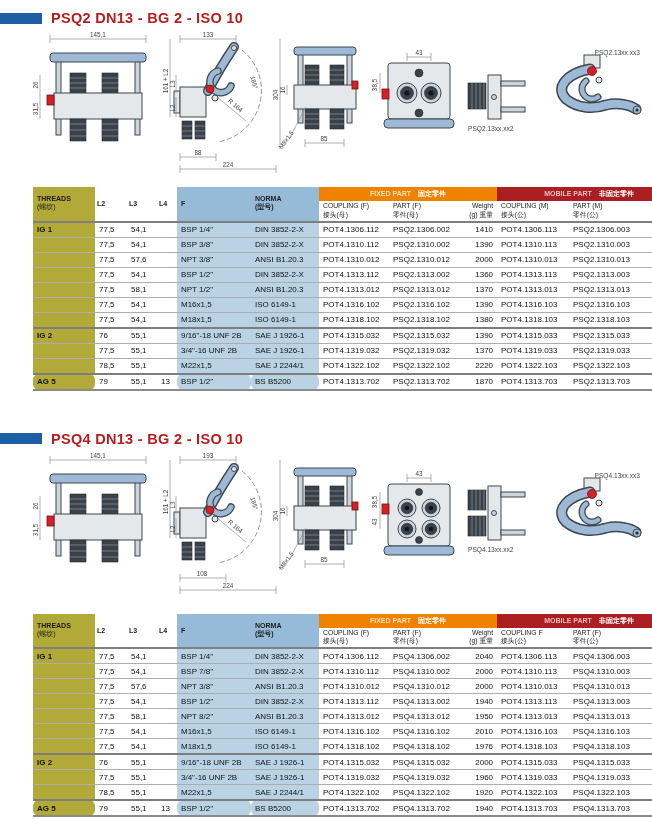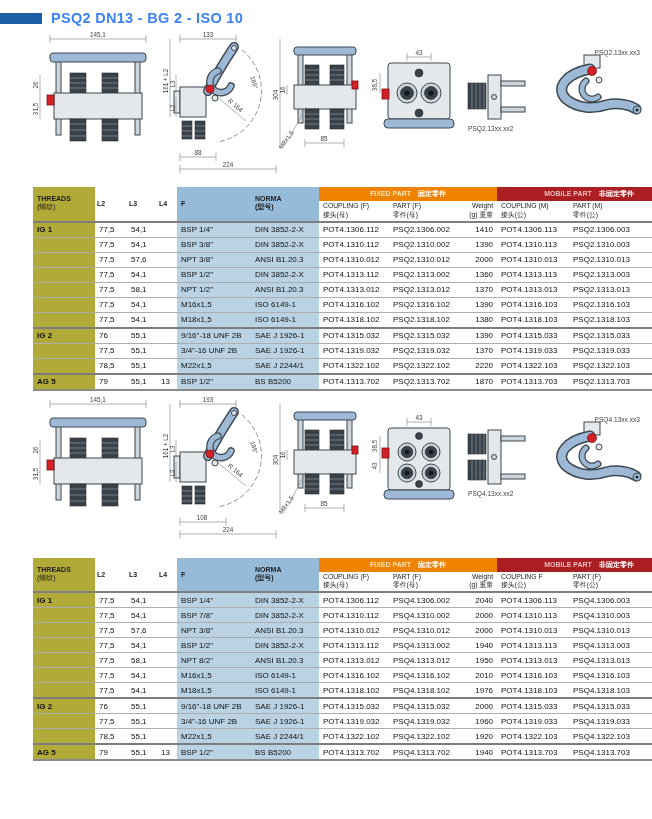--- a/index.html
+++ b/index.html
@@ -1,20 +1,20 @@
 <!DOCTYPE html>
 <html><head>
 <meta charset="utf-8">
 <style>
   html,body{margin:0;padding:0;background:#fff;}
   body{width:652px;height:819px;font-family:"Liberation Sans",sans-serif;position:relative;overflow:hidden;}
   .section-title{display:flex;align-items:center;margin:10px 0 0 0;}
   .section2 .section-title{margin-top:40px;}
   .title-bar{width:42px;height:11px;background:#1d5fa5;margin-right:9px;}
-  .title-text{color:#3b82f6;font-weight:bold;font-size:14.5px;letter-spacing:.3px;}
+  .title-text{color:#b91c1c;font-weight:bold;font-size:14.5px;letter-spacing:.3px;}
   svg.drawing{display:block;margin-top:3px;}
   .dim{stroke:#909090;stroke-width:.7;fill:none;}
   .dimt{font-size:6.3px;fill:#3f3f3f;}
   .lbl{font-size:6.6px;fill:#3f3f3f;}
   .oln{stroke:#3d4750;stroke-width:1;}
   .metal{fill:#e4e8eb;} .metal2{fill:#cdd5da;} .blu{fill:#9db9d6;}
   .rib{fill:#3a4148;stroke:#23282d;stroke-width:.6;} .ribln{stroke:#7c8790;stroke-width:.9;}
   .red{fill:#d42127;stroke:#7a1113;stroke-width:.8;}
   .lever-d{stroke:#3d4750;fill:none;stroke-linecap:round;}
   .lever-b{stroke:#9db9d6;fill:none;stroke-linecap:round;}
@@ -30,21 +30,21 @@
   .banner{font-size:7px;font-weight:bold;text-align:center;padding:2px 0;border-bottom:none !important;}
   .banner-fixed{background:#ef8200;}
   .banner-fixed .en{color:#ffe3b3;}
   .banner-mobile{background:#ab1f23;}
   .banner-mobile .en{color:#f0bcbc;}
   .banner .cn{color:#ffffff;margin-left:7px;}
   .sub{background:#fff;font-size:6.8px;font-weight:normal;text-align:left;padding:1px 4px;line-height:1.3;color:#1c1c1c;}
   .sub.wt{text-align:right;}
   .spec tbody td{font-size:8px;padding:1.5px 4px;border-top:1px solid #adadad;height:11px;color:#111;}
   .spec tbody tr.gstart td{border-top:2px solid #7d7d7d;}
-  .spec tbody tr:last-child td{border-bottom:2.5px solid #8a8a8a;}
+  .spec tbody tr:last-child td{border-bottom:2.5px solid #8a8a8a;border-radius:6px;}
   .thread-cell{background:#b1aa38;font-weight:bold;}
   .blue-cell{background:#b9d3e5;}
   .wt{text-align:right;}
 </style>
 </head>
 <body>
 
 <div class="section section1">
   <div class="section-title">
     <div class="title-bar"></div>
@@ -417,20 +417,24 @@
           <td class="wt">1870</td>
           <td class="val">POT4.1313.703</td>
           <td class="val">PSQ2.1313.703</td>
           <td class="wt">2235</td>
         </tr>
       </tbody>
     </table>
 </div>
 
 <div class="section section2">
+  <div class="section-title">
+    <div class="title-bar"></div>
+    <div class="title-text">PSQ4 DN13 - BG 2 - ISO 10</div>
+  </div>
 
   <svg class="drawing" width="652" height="158" viewBox="0 0 652 158">
     <g transform="translate(48,16)">
       <line class="dim" x1="2" y1="-6" x2="98" y2="-6"></line>
         <line class="dim" x1="2" y1="-10" x2="2" y2="-2"></line>
         <line class="dim" x1="98" y1="-10" x2="98" y2="-2"></line>
       <text class="dimt" x="50" y="-8" text-anchor="middle">145,1</text>
       <rect class="metal2 oln" x="8" y="10" width="5" height="80"></rect>
         <rect class="metal2 oln" x="87" y="10" width="5" height="80"></rect>
       <rect class="blu oln" x="2" y="8" width="96" height="9" rx="3"></rect>

